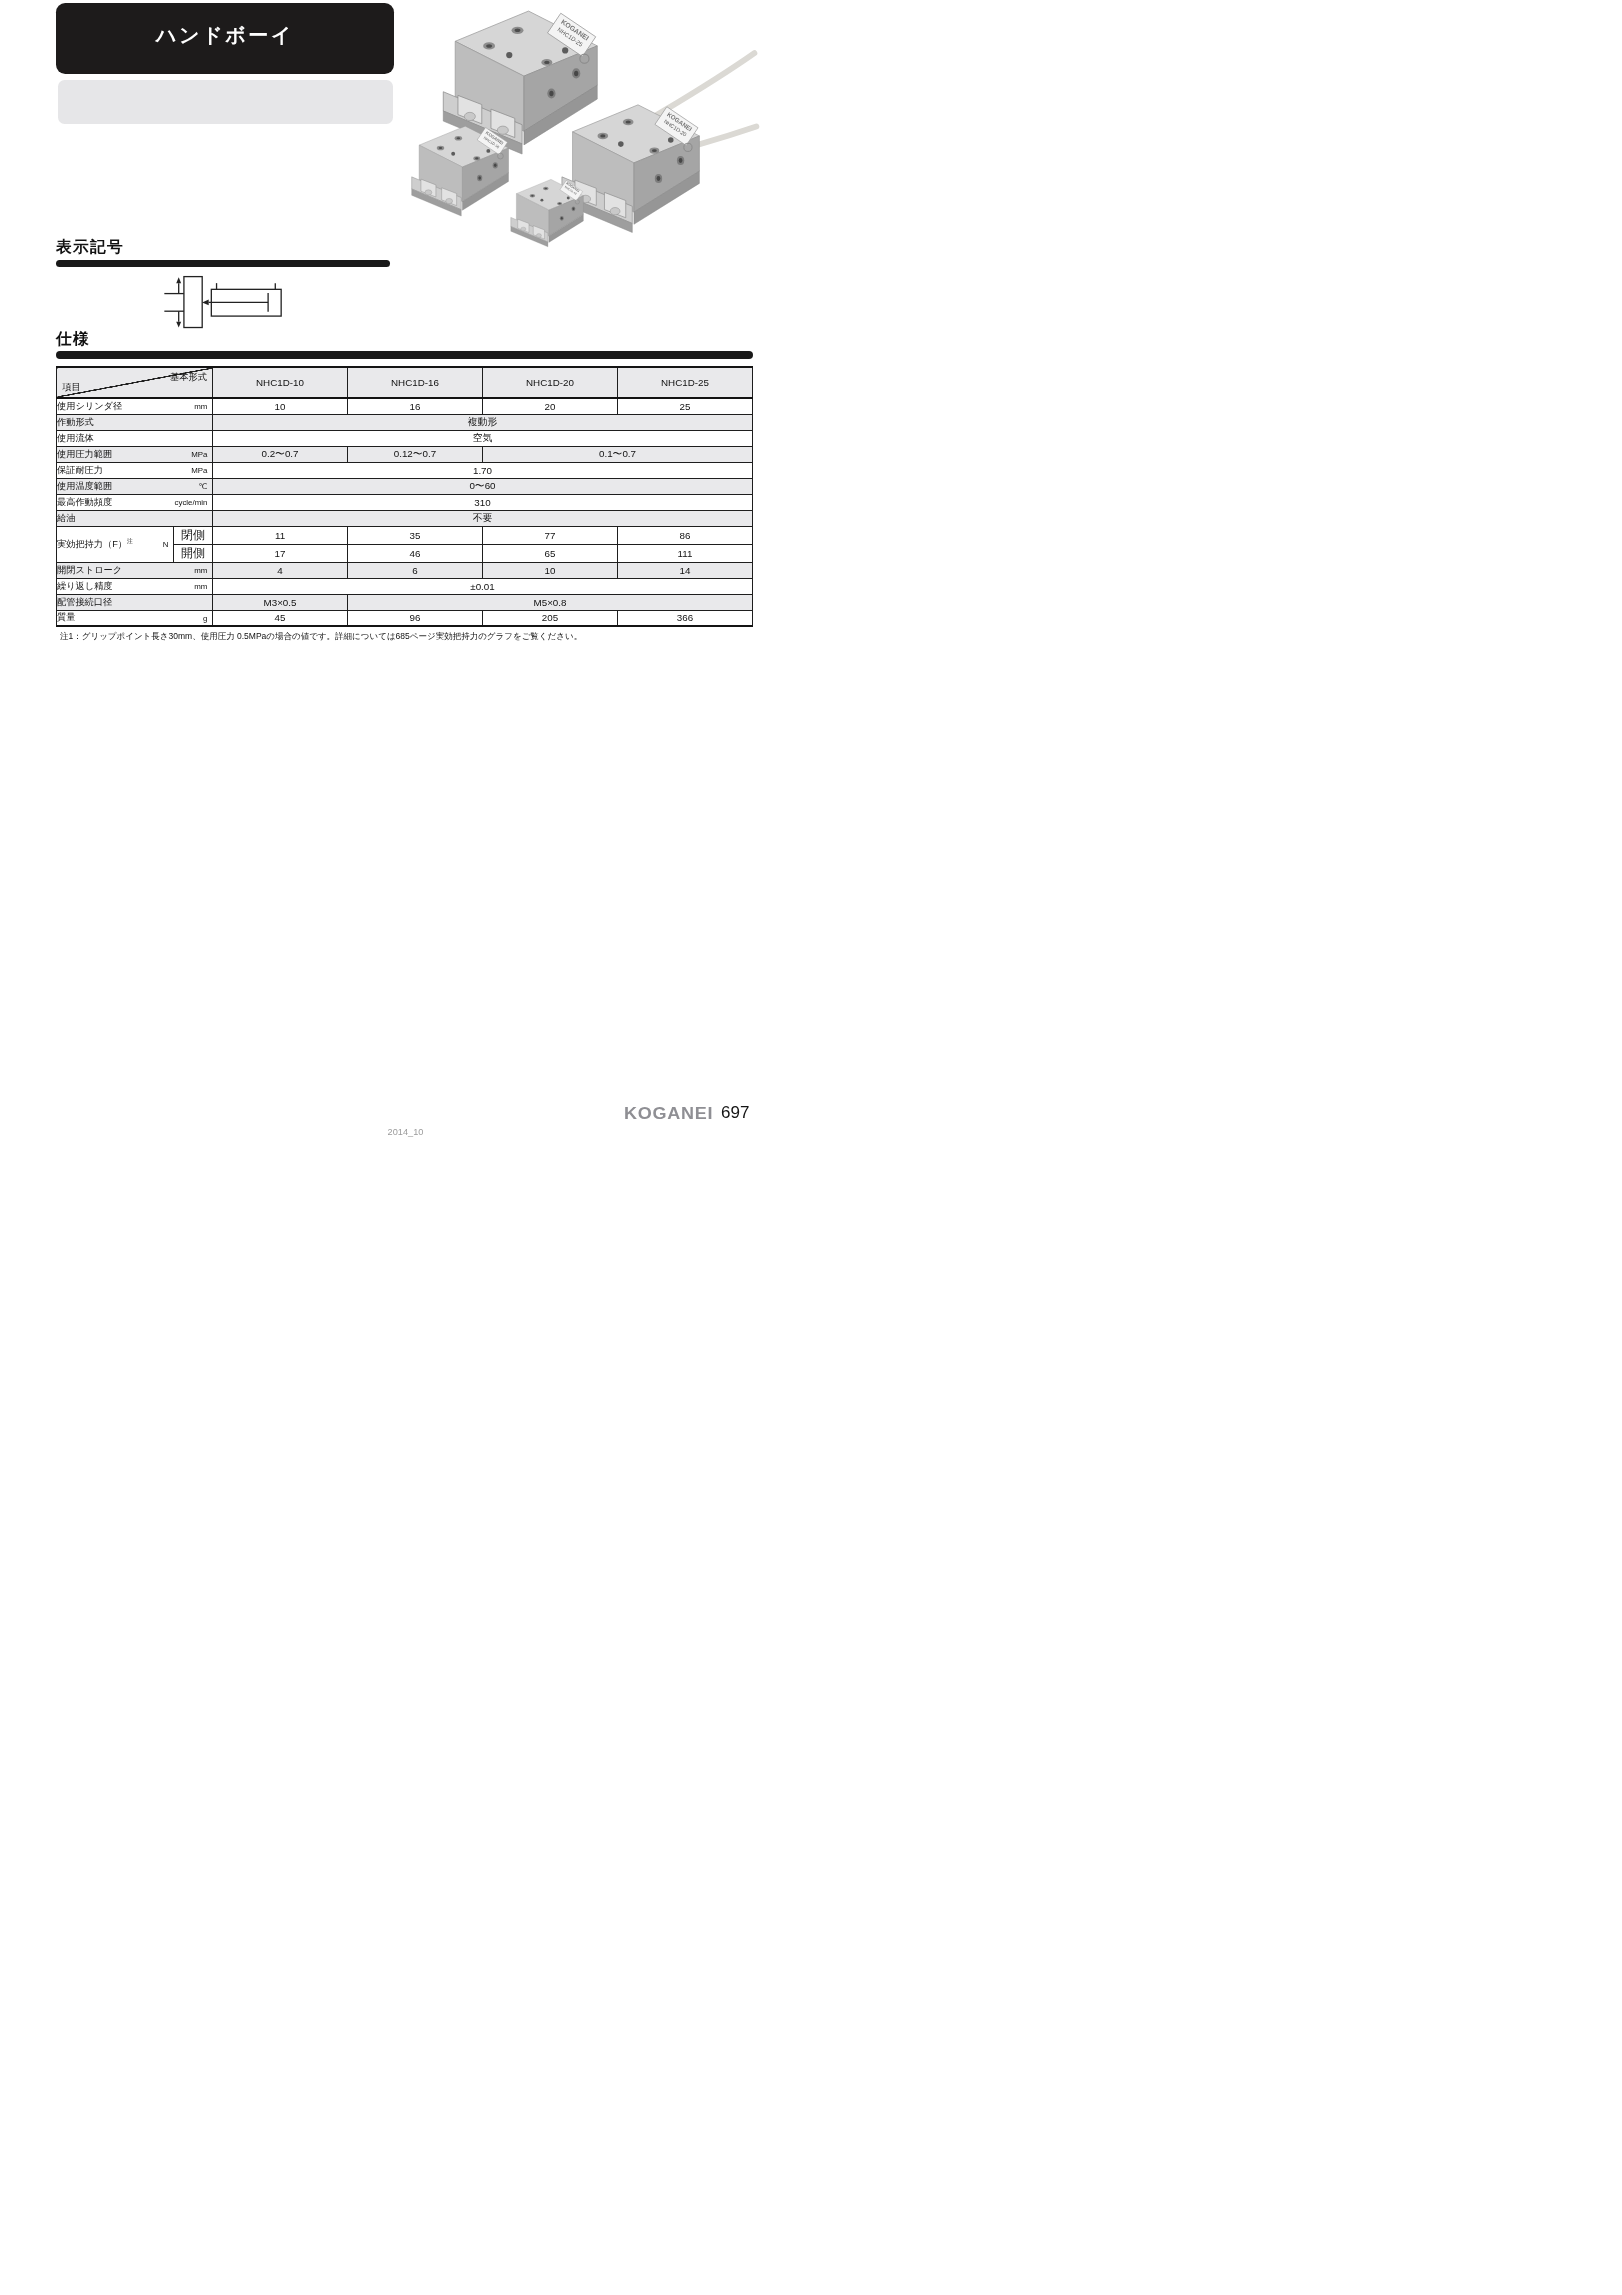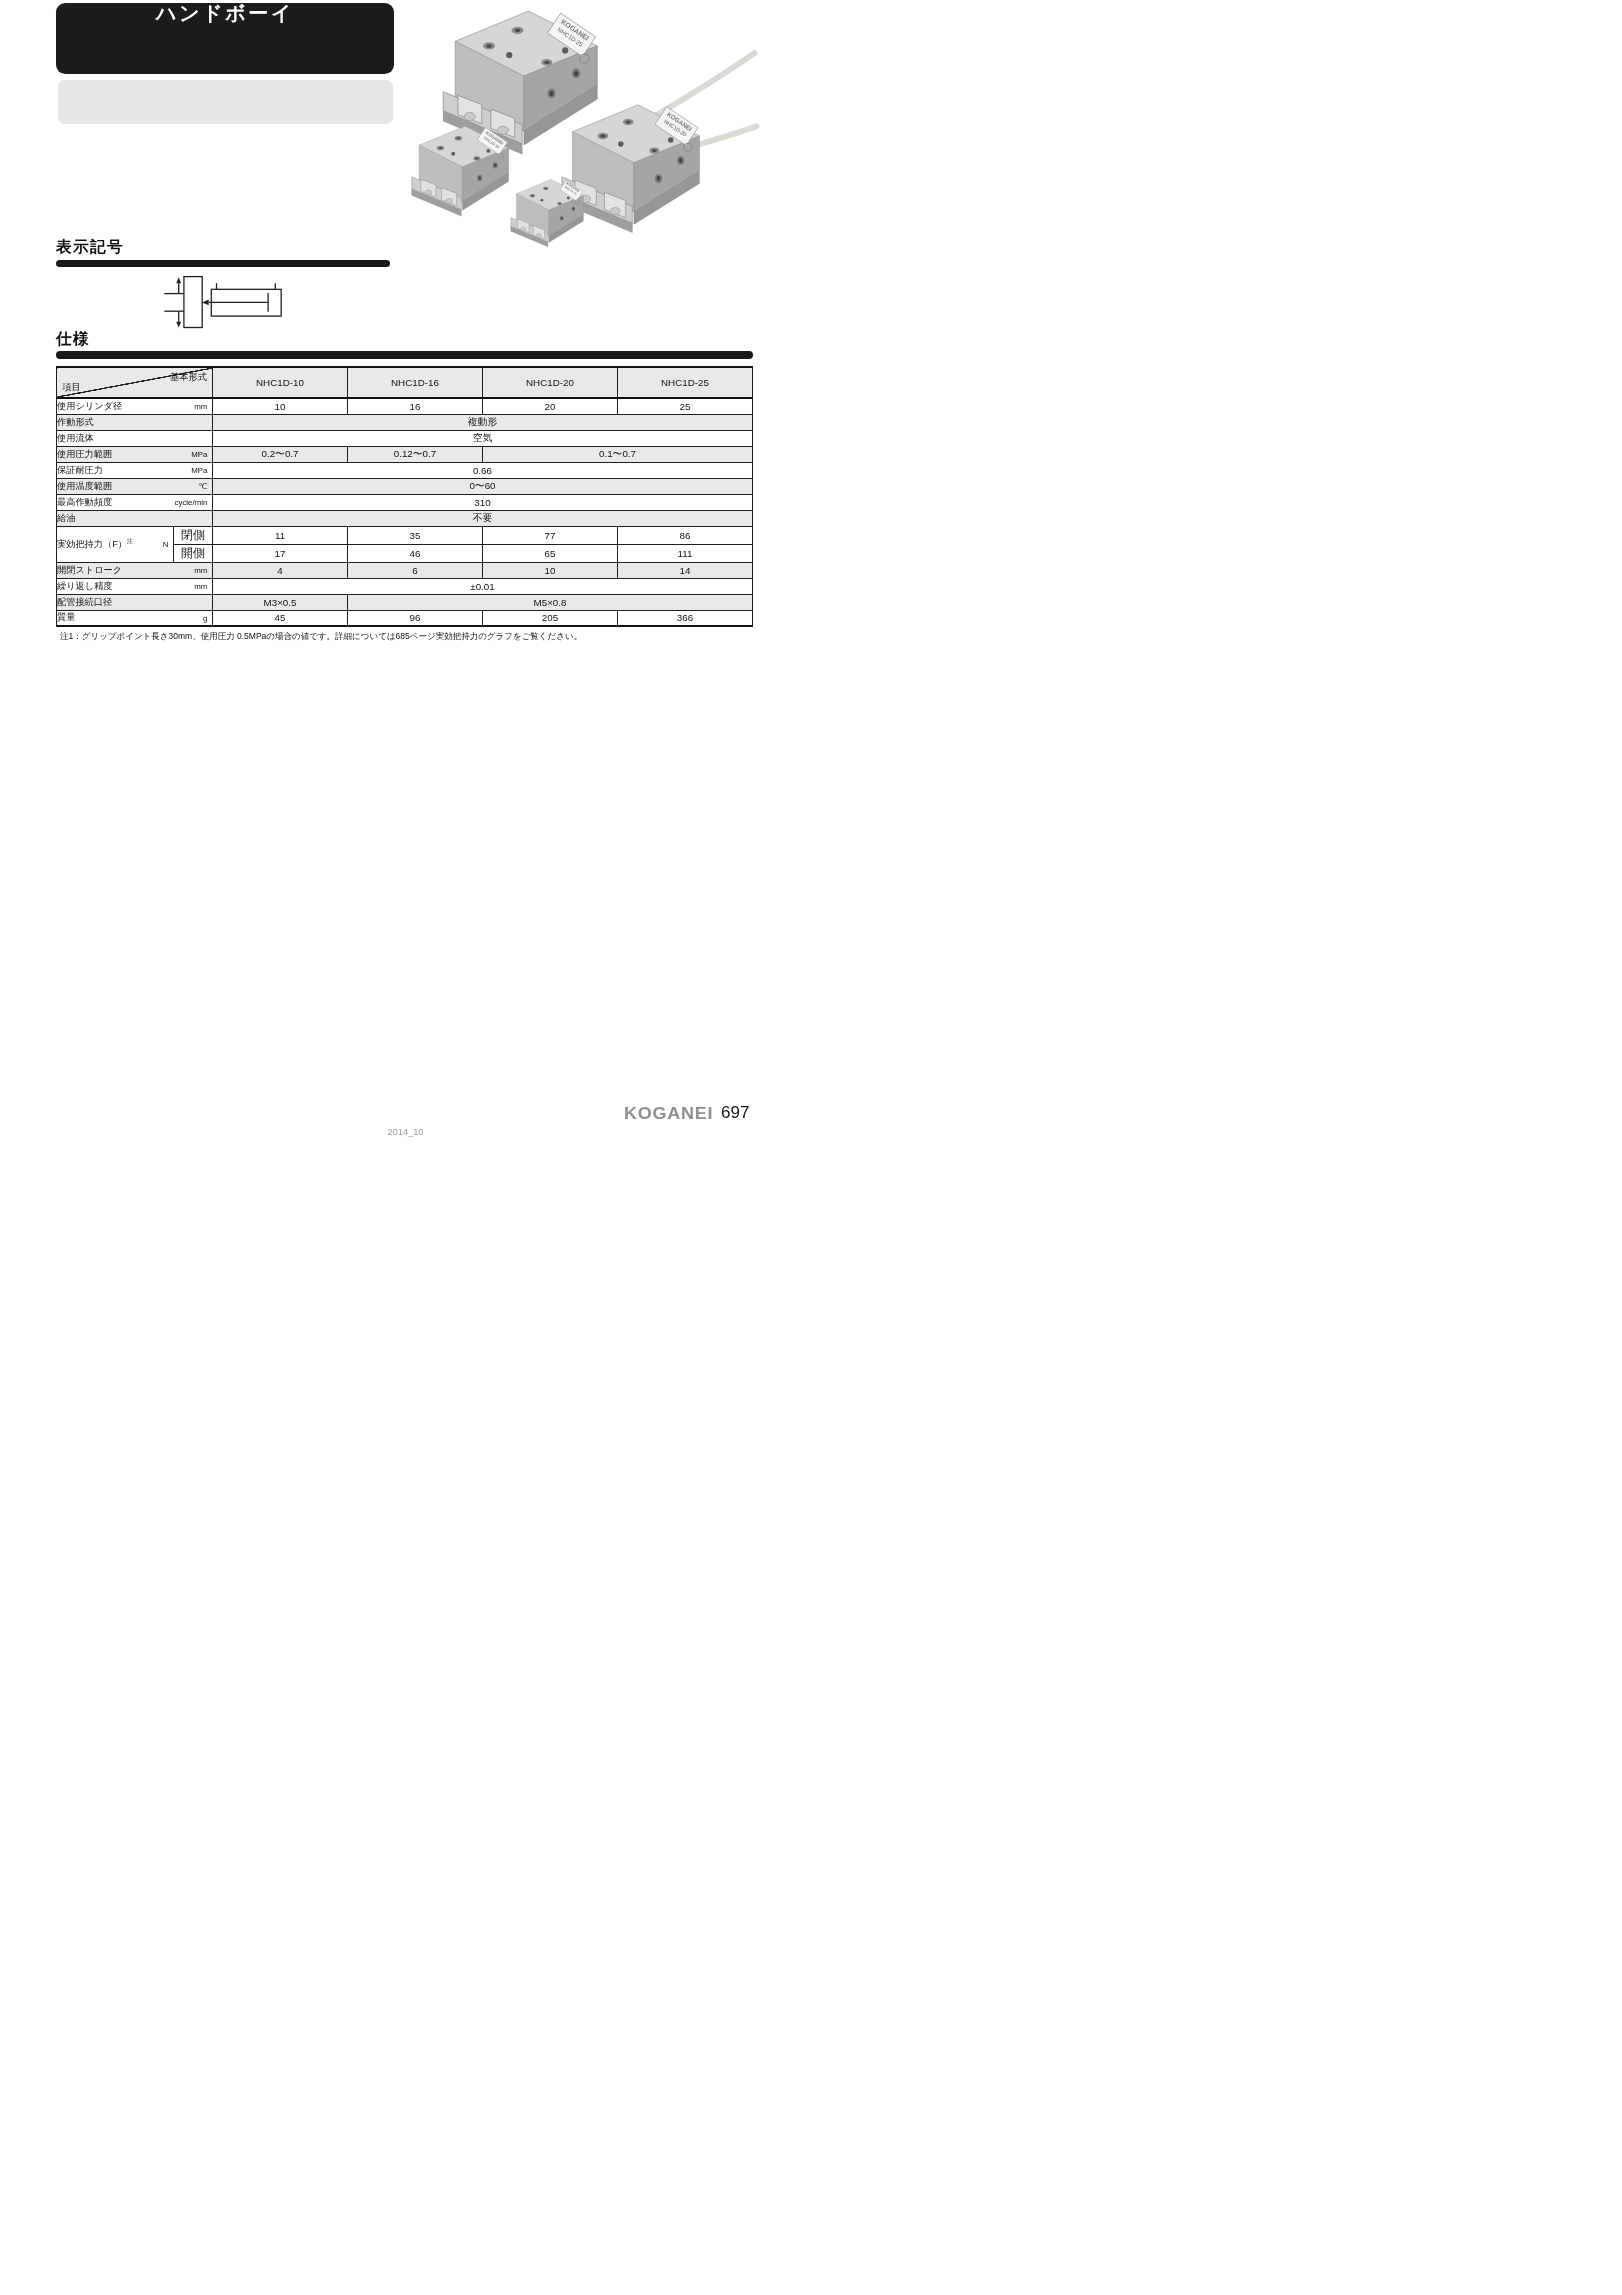--- a/index.html
+++ b/index.html
@@ -2,21 +2,21 @@
 <html lang="ja" style="font-size:10.5px"><head>
 <meta charset="utf-8">
 <style>
   html,body{margin:0;padding:0;background:#fff;}
   body{font-family:"Liberation Sans","DejaVu Sans",sans-serif;color:#111;}
   .page{position:relative;width:811px;height:1148px;background:#fff;overflow:hidden;}
   .page *{box-sizing:border-box;}
 
   
   .title-box{position:absolute;left:56px;top:2.6px;width:338px;height:71px;background:#1d1b1b;
-    border-radius:9.2px;display:flex;align-items:flex-start;justify-content:center;padding-bottom:6.5px;}
+    border-radius:9.2px;display:flex;align-items:center;justify-content:center;padding-bottom:6.5px;}
   .title-box .ttl{color:#fff;font-size:20px;font-weight:bold;letter-spacing:2.6px;line-height:1;}
   .sub-box{position:absolute;left:58px;top:80px;width:335px;height:44px;background:#e6e6e8;border-radius:6.5px;}
 
   
   .h-sec{position:absolute;left:56px;margin:0;font-size:15.7px;font-weight:bold;letter-spacing:1.3px;color:#111;line-height:1.1;}
   .bar{position:absolute;left:56px;background:#191919;border-radius:3.9px;}
 
   
   .symbol{position:absolute;left:157px;top:274px;width:170px;height:62px;}
   .symbol line,.symbol rect{stroke:#222;stroke-width:2;fill:none;}
@@ -181,21 +181,21 @@
           <td class="val" colspan="4">空気</td>
         </tr>
         <tr class="shade">
           <td class="label" colspan="2"><span class="lname">使用圧力範囲</span><span class="unit">MPa</span></td>
           <td class="val">0.2〜0.7</td>
           <td class="val">0.12〜0.7</td>
           <td class="val" colspan="2">0.1〜0.7</td>
         </tr>
         <tr>
           <td class="label" colspan="2"><span class="lname">保証耐圧力</span><span class="unit">MPa</span></td>
-          <td class="val" colspan="4">0.66</td>
+          <td class="val" colspan="4">1.70</td>
         </tr>
         <tr class="shade">
           <td class="label" colspan="2"><span class="lname">使用温度範囲</span><span class="unit">℃</span></td>
           <td class="val" colspan="4">0〜60</td>
         </tr>
         <tr>
           <td class="label" colspan="2"><span class="lname">最高作動頻度</span><span class="unit">cycle/min</span></td>
           <td class="val" colspan="4">310</td>
         </tr>
         <tr class="shade">

